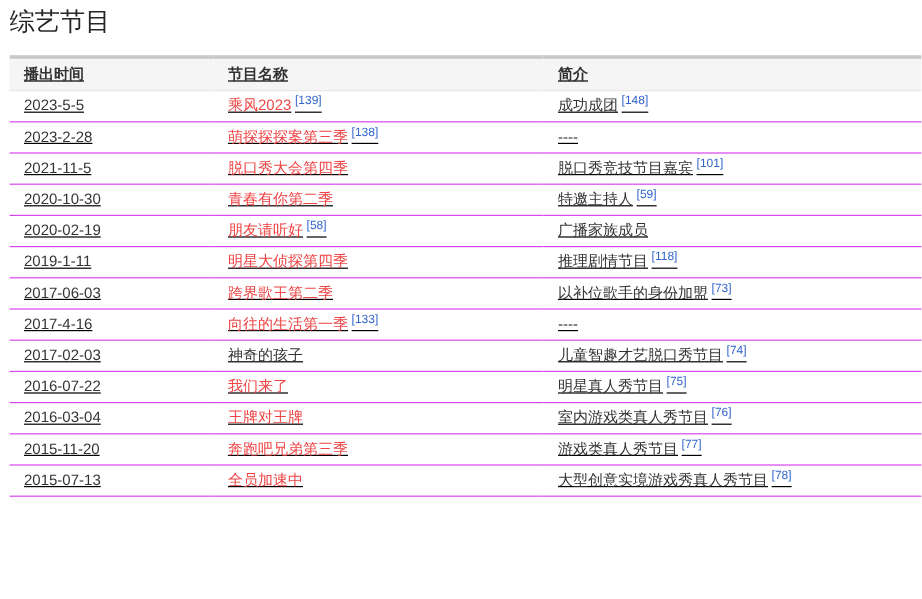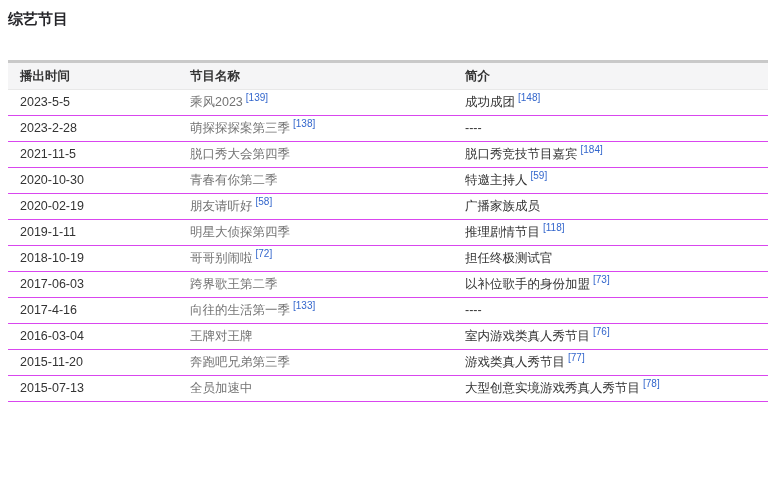--- a/index.html
+++ b/index.html
@@ -5,32 +5,33 @@
   * { box-sizing: border-box; }
   html, body {
     margin: 0; padding: 0;
     width: 768px; height: 499px;
     overflow: hidden;
     background: #ffffff;
     font-family: "Liberation Sans", "DejaVu Sans", sans-serif;
   }
   .page { padding-left: 8px; }
   .section-title {
-    font-size: 15px;
-    font-weight: 700;
+    font-size: 21px;
+    font-weight: 400;
     color: #26262a;
     margin: 9px 0 0 0;
     line-height: 20px;
   }
   table.shows {
     border-collapse: collapse;
     table-layout: fixed;
     width: 760px;
-    margin-top: 31px;
+    margin-top: 17px;
     border-top: 3px solid #c9c9c9;
+    text-decoration: underline;
   }
   col.c-date  { width: 170px; }
   col.c-name  { width: 275px; }
   col.c-intro { width: 315px; }
   th {
     background: #f5f5f6;
     text-align: left;
     font-size: 12.5px;
     font-weight: 700;
     color: #333333;
@@ -43,21 +44,21 @@
     color: #333333;
     padding: 0 0 0 12px;
     height: 26px;
     line-height: 15px;
     vertical-align: middle;
     border-bottom: 1px solid #d946ef;
     white-space: nowrap;
     overflow: hidden;
   }
   .show-link {
-    color: #737373;
+    color: #ef4444;
     text-decoration: none;
     cursor: pointer;
   }
   sup.ref {
     color: #3366cc;
     font-size: 10px;
     margin-left: 3px;
     line-height: 0;
     cursor: pointer;
   }
@@ -88,51 +89,56 @@
           <td><span>成功成团</span><sup class="ref">[148]</sup></td>
         </tr>
         <tr>
           <td><span>2023-2-28</span></td>
           <td><a class="show-link">萌探探探案第三季</a><sup class="ref">[138]</sup></td>
           <td><span>----</span></td>
         </tr>
         <tr>
           <td><span>2021-11-5</span></td>
           <td><a class="show-link">脱口秀大会第四季</a></td>
-          <td><span>脱口秀竞技节目嘉宾</span><sup class="ref">[184]</sup></td>
+          <td><span>脱口秀竞技节目嘉宾</span><sup class="ref">[101]</sup></td>
         </tr>
         <tr>
           <td><span>2020-10-30</span></td>
           <td><a class="show-link">青春有你第二季</a></td>
           <td><span>特邀主持人</span><sup class="ref">[59]</sup></td>
         </tr>
         <tr>
           <td><span>2020-02-19</span></td>
           <td><a class="show-link">朋友请听好</a><sup class="ref">[58]</sup></td>
           <td><span>广播家族成员</span></td>
         </tr>
         <tr>
           <td><span>2019-1-11</span></td>
           <td><a class="show-link">明星大侦探第四季</a></td>
           <td><span>推理剧情节目</span><sup class="ref">[118]</sup></td>
         </tr>
         <tr>
-          <td><span>2018-10-19</span></td>
-          <td><a class="show-link">哥哥别闹啦</a><sup class="ref">[72]</sup></td>
-          <td><span>担任终极测试官</span></td>
-        </tr>
-        <tr>
           <td><span>2017-06-03</span></td>
           <td><a class="show-link">跨界歌王第二季</a></td>
           <td><span>以补位歌手的身份加盟</span><sup class="ref">[73]</sup></td>
         </tr>
         <tr>
           <td><span>2017-4-16</span></td>
           <td><a class="show-link">向往的生活第一季</a><sup class="ref">[133]</sup></td>
           <td><span>----</span></td>
+        </tr>
+        <tr>
+          <td><span>2017-02-03</span></td>
+          <td><span>神奇的孩子</span></td>
+          <td><span>儿童智趣才艺脱口秀节目</span><sup class="ref">[74]</sup></td>
+        </tr>
+        <tr>
+          <td><span>2016-07-22</span></td>
+          <td><a class="show-link">我们来了</a></td>
+          <td><span>明星真人秀节目</span><sup class="ref">[75]</sup></td>
         </tr>
         <tr>
           <td><span>2016-03-04</span></td>
           <td><a class="show-link">王牌对王牌</a></td>
           <td><span>室内游戏类真人秀节目</span><sup class="ref">[76]</sup></td>
         </tr>
         <tr>
           <td><span>2015-11-20</span></td>
           <td><a class="show-link">奔跑吧兄弟第三季</a></td>
           <td><span>游戏类真人秀节目</span><sup class="ref">[77]</sup></td>

